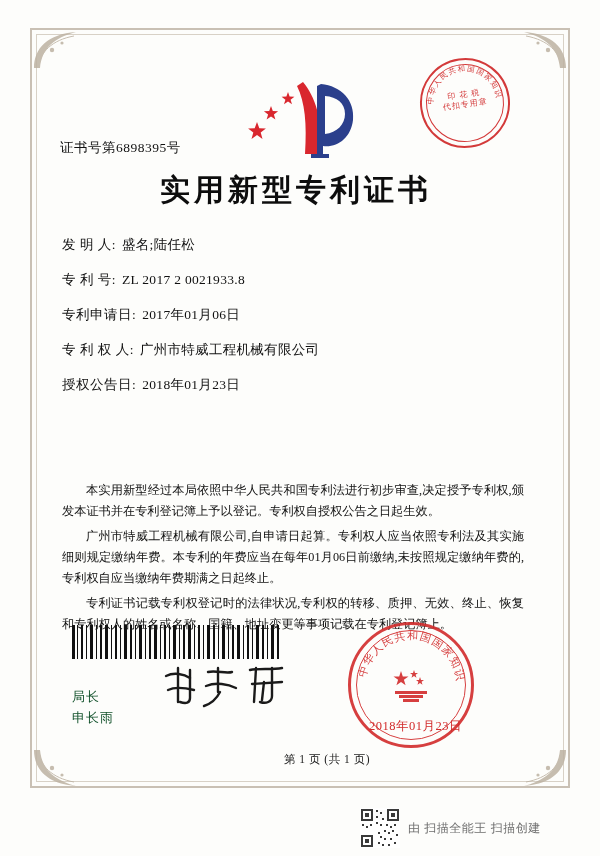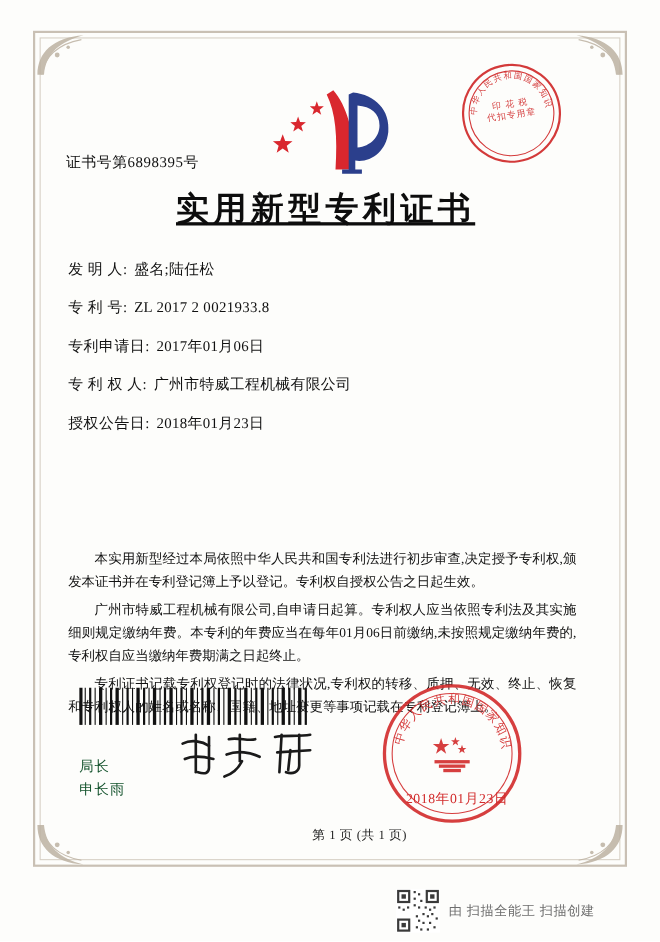--- a/index.html
+++ b/index.html
@@ -103,21 +103,20 @@
   .doc-title {
     position: absolute;
     left: 0; top: 170px;
     width: 592px;
     text-align: center;
     font-size: 30px;
     font-weight: bold;
     letter-spacing: 4px;
     color: #0d0d0d;
     font-family: "DejaVu Serif", "Liberation Serif", serif;
-    text-decoration: underline;
   }
 
   
   .fields {
     position: absolute;
     left: 62px; top: 236px;
     width: 460px;
   }
   .field-row {
     display: flex;
@@ -131,21 +130,21 @@
     letter-spacing: 0.5px;
   }
   .field-value {
     margin-left: 6px;
     letter-spacing: 0.3px;
   }
 
   
   .body-text {
     position: absolute;
-    left: 62px; top: 498px;
+    left: 62px; top: 480px;
     width: 462px;
     font-size: 12.2px;
     line-height: 21px;
     color: #111;
     text-align: justify;
   }
   .body-text p {
     margin: 0 0 4px 0;
     text-indent: 24px;
   }

